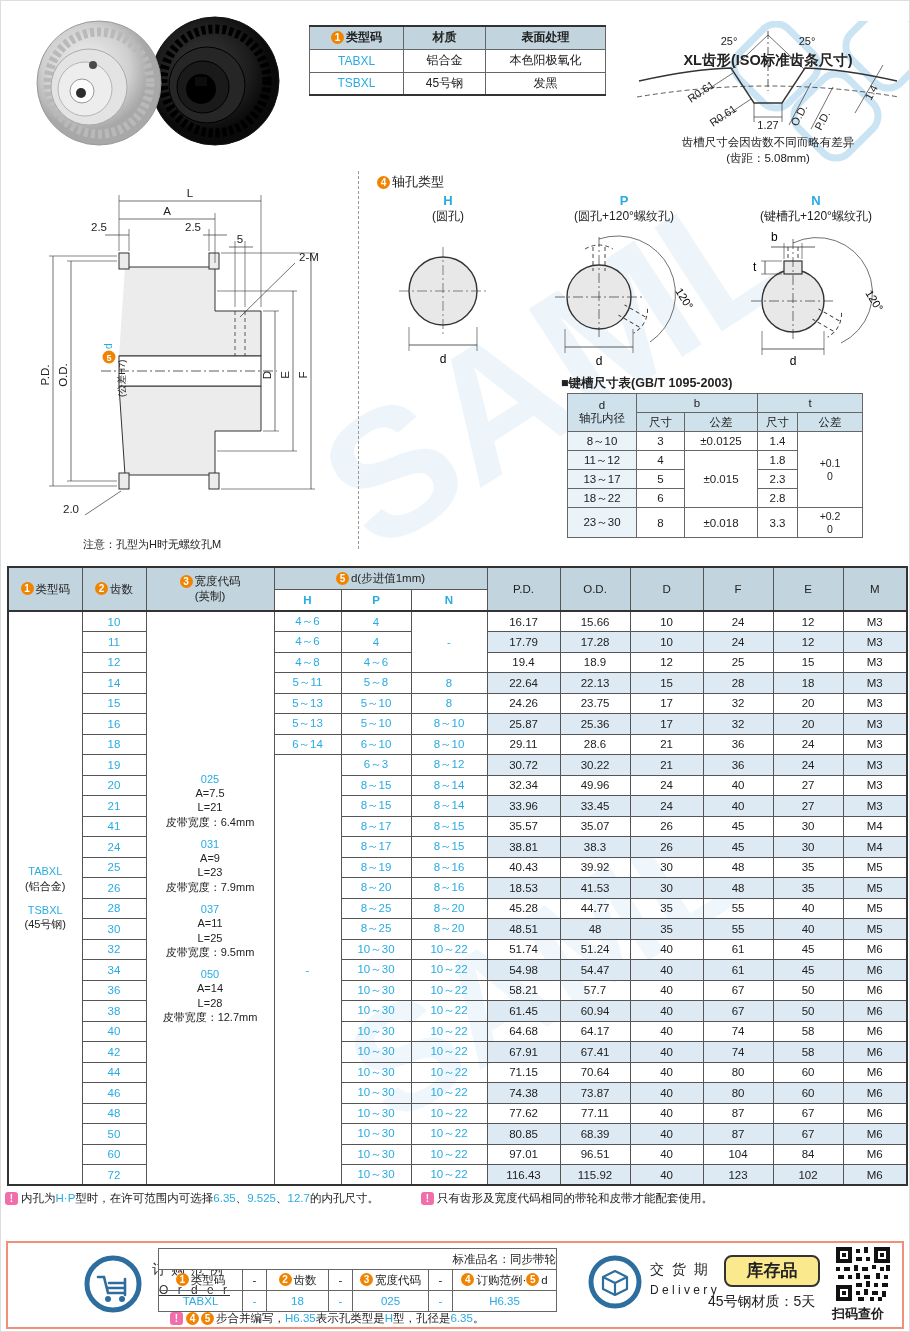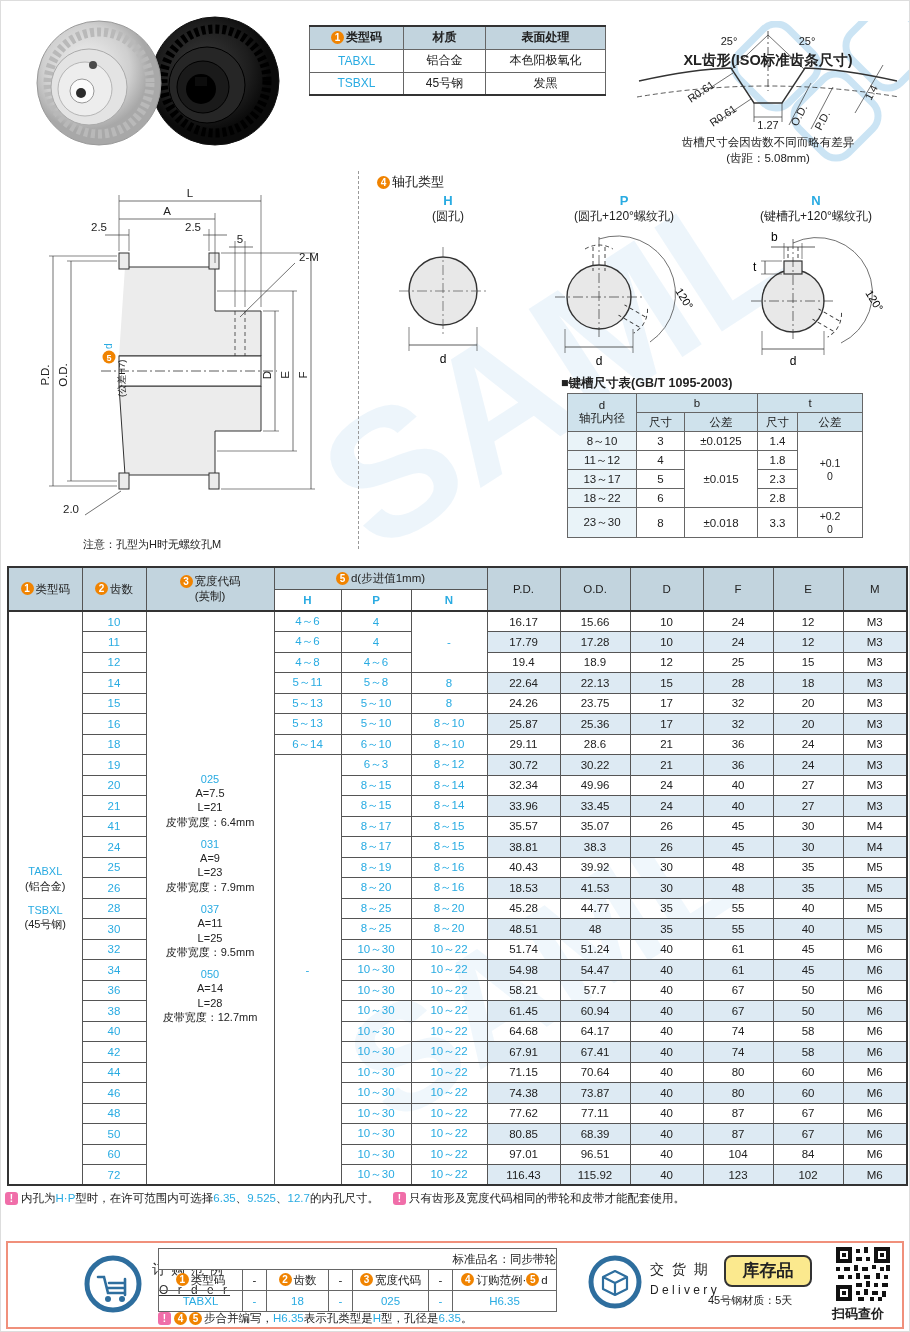--- a/index.html
+++ b/index.html
@@ -42,21 +42,21 @@
   
   #notes-row{font-size:11.5px;white-space:nowrap;}
   #notes-row .note{margin-right:14px;}
   
   #order-box{border:2px solid #f0907b;width:898px;height:88px;}
   #order-title{font-size:14px;letter-spacing:5px;color:#333;}
   #order-sub{font-size:12px;letter-spacing:3px;color:#333;}
   #order-table{table-layout:fixed;font-size:11.5px;}
   #order-table th,#order-table td{border:1px solid #666;height:21px;text-align:center;padding:0;font-weight:normal;}
   #order-table .ttl{font-weight:normal;background:#fff;text-align:right;}
-  #badge{background:#fbe98e;border:2px solid #333;border-radius:8px;width:88px;height:32px;line-height:28px;text-align:center;font-size:17px;font-weight:bold;}
+  #badge{background:#fbe98e;border:2px solid #333;border-radius:8px;width:96px;height:32px;line-height:28px;text-align:center;font-size:17px;font-weight:bold;}
   .small-label{font-size:12px;}
   svg text{font-family:"Liberation Sans","DejaVu Sans",sans-serif;}
 </style>
 </head>
 <body>
 
 <div id="page">
 
   <div class="wm" style="left:300px;top:260px;font-size:180px;transform:rotate(-33deg);">SAML</div>
   <div class="wm" style="left:330px;top:880px;font-size:150px;transform:rotate(-33deg);color:rgba(140,195,230,0.13);">SAML</div>
@@ -744,21 +744,21 @@
           <td class="num shade">116.43</td>
           <td class="num shade">115.92</td>
           <td class="num shade">40</td>
           <td class="num shade">123</td>
           <td class="num shade">102</td>
           <td class="num shade">M6</td>
         </tr>
       </tbody>
   </table>
 
-  <div id="notes-row" class="abs" style="left:4px;top:1190px;display:flex;">
+  <div id="notes-row" class="abs" style="left:4px;top:1190px;display:flex;gap:28px;">
     <span class="note"><span class="excl">!</span><span>内孔为</span><span class="cyan">H·P</span><span>型时，在许可范围内可选择</span><span class="cyan">6.35</span><span>、</span><span class="cyan">9.525</span><span>、</span><span class="cyan">12.7</span><span>的内孔尺寸。</span></span>
     <span class="note"><span class="excl">!</span><span>只有齿形及宽度代码相同的带轮和皮带才能配套使用。</span></span>
   </div>
 
   <div id="order-box" class="abs" style="left:5px;top:1240px;">
     <svg class="abs" style="left:76px;top:12px;" width="58" height="58" viewBox="0 0 58 58">
       <circle cx="29" cy="29" r="26" fill="none" stroke="#2e6e9e" stroke-width="5"></circle>
       <path d="M14,22 L20,22 L24,38 L40,38 M24,33 L39,33 M25,28 L40,28 M41,24 L41,40" fill="none" stroke="#2e6e9e" stroke-width="2.6" stroke-linecap="round"></path>
       <circle cx="24" cy="44" r="3" fill="#2e6e9e"></circle>
       <circle cx="38" cy="44" r="3" fill="#2e6e9e"></circle>
@@ -793,30 +793,30 @@
         <td class="cyan">TABXL</td>
         <td class="cyan">-</td>
         <td class="cyan">18</td>
         <td class="cyan">-</td>
         <td class="cyan">025</td>
         <td class="cyan">-</td>
         <td class="cyan">H6.35</td>
       </tr>
     </tbody>
       </table>
-    <div class="abs" style="left:150px;top:68px;font-size:11.5px;"><span class="excl">!</span><span class="circ">4</span><span class="circ">5</span><span>步合并编写，</span><span class="cyan">H6.35</span><span>表示孔类型是</span><span class="cyan">H</span><span>型，孔径是</span><span class="cyan">6.35</span><span>。</span></div>
+    <div class="abs" style="left:162px;top:68px;font-size:11.5px;"><span class="excl">!</span><span class="circ">4</span><span class="circ">5</span><span>步合并编写，</span><span class="cyan">H6.35</span><span>表示孔类型是</span><span class="cyan">H</span><span>型，孔径是</span><span class="cyan">6.35</span><span>。</span></div>
 
     <svg class="abs" style="left:580px;top:12px;" width="54" height="54" viewBox="0 0 54 54">
       <circle cx="27" cy="27" r="24" fill="none" stroke="#2e6e9e" stroke-width="5"></circle>
       <path d="M15,22 L27,16 L39,22 L39,34 L27,40 L15,34 Z M15,22 L27,28 L39,22 M27,28 L27,40" fill="none" stroke="#2e6e9e" stroke-width="2.2" stroke-linejoin="round"></path>
     </svg>
     <div class="abs" style="left:642px;top:18px;font-size:14px;letter-spacing:2px;">交 货 期</div>
     <div class="abs" style="left:642px;top:40px;font-size:12px;">D e l i v e r y</div>
     <div id="badge" class="abs" style="left:716px;top:12px;">库存品</div>
-    <div class="abs" style="left:700px;top:50px;font-size:11px;">45号钢材质：5天</div>
+    <div class="abs" style="left:700px;top:50px;font-size:14px;">45号钢材质：5天</div>
 
     <svg class="abs" style="left:826px;top:2px;" width="58" height="58" viewBox="0 0 58 58">
       <rect width="58" height="58" fill="#fff"></rect>
       <g fill="#111">
         <rect x="2" y="2" width="16" height="16"></rect>
           <rect x="40" y="2" width="16" height="16"></rect>
           <rect x="2" y="40" width="16" height="16"></rect>
         <rect x="6" y="6" width="8" height="8" fill="#fff"></rect>
           <rect x="44" y="6" width="8" height="8" fill="#fff"></rect>
           <rect x="6" y="44" width="8" height="8" fill="#fff"></rect>

